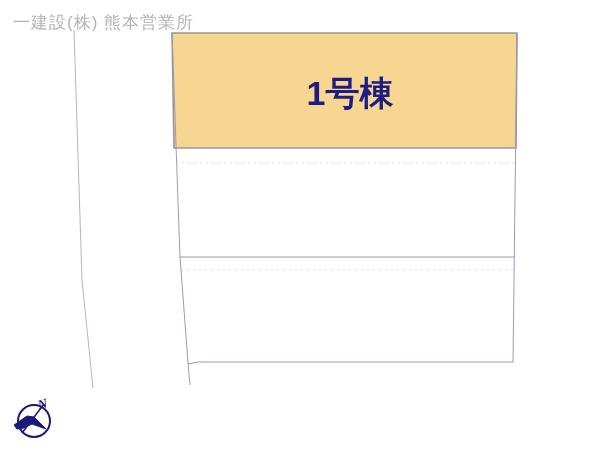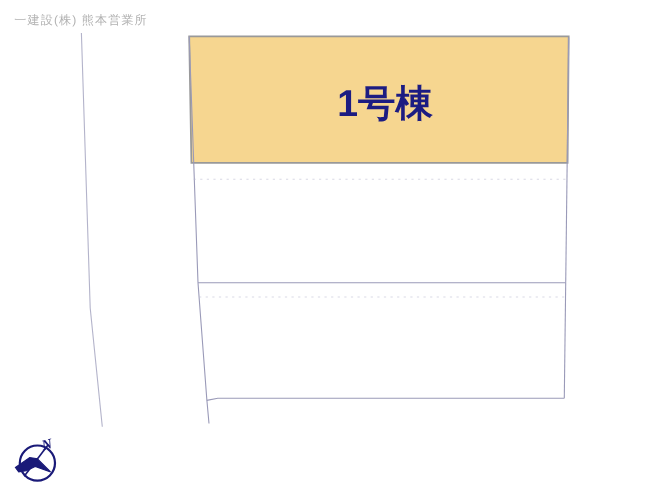--- a/index.html
+++ b/index.html
@@ -12,21 +12,21 @@
     position: relative;
     width: 600px;
     height: 450px;
     background: #ffffff;
     overflow: hidden;
   }
   .company-header {
     position: absolute;
     left: 13px;
     top: 11px;
-    font-size: 11px;
+    font-size: 17px;
     letter-spacing: 1px;
     color: #b2b2b2;
     white-space: nowrap;
     user-select: none;
   }
   .plan-svg {
     position: absolute;
     left: 0;
     top: 0;
   }

